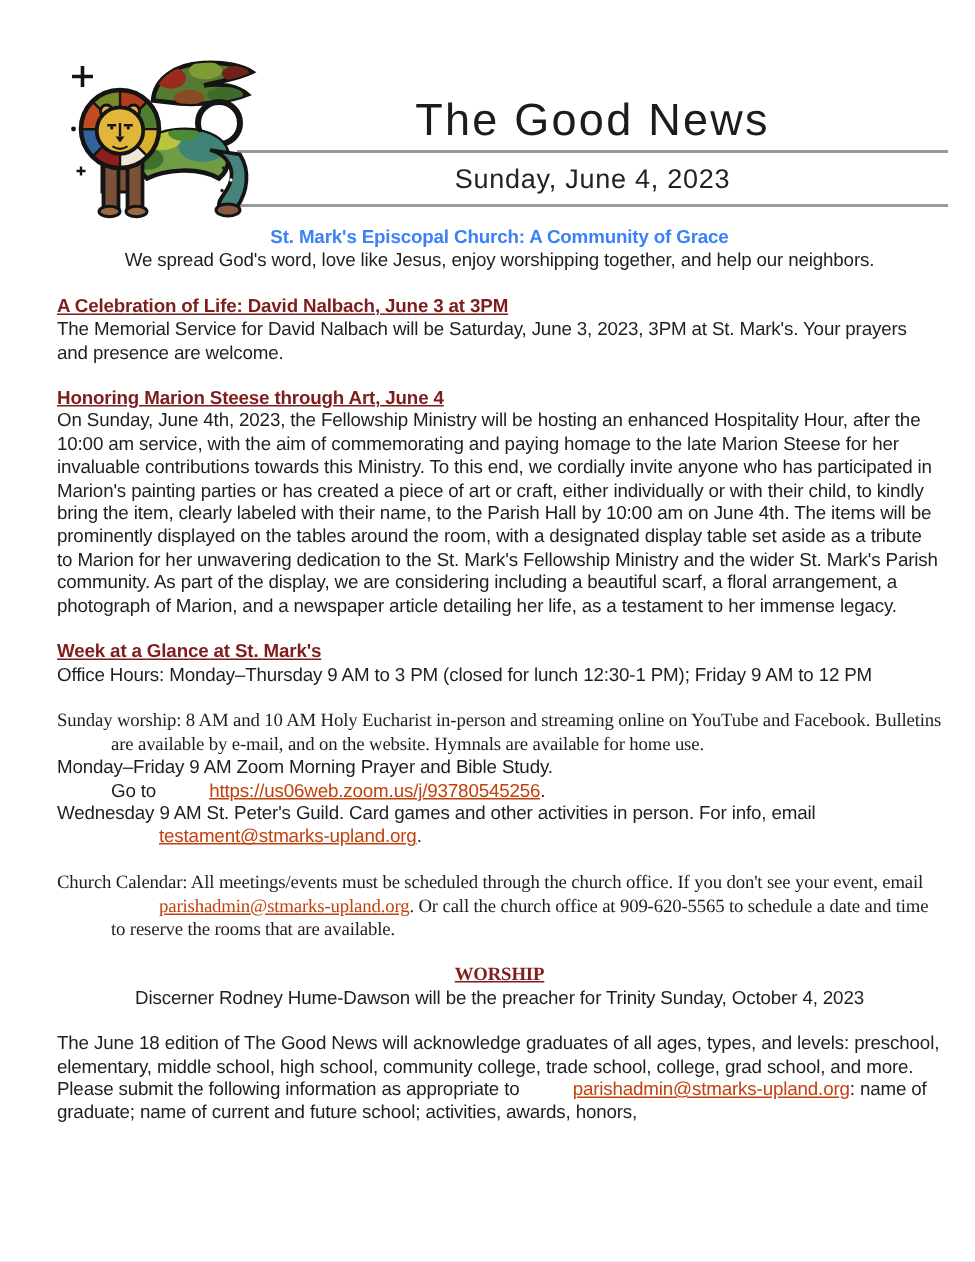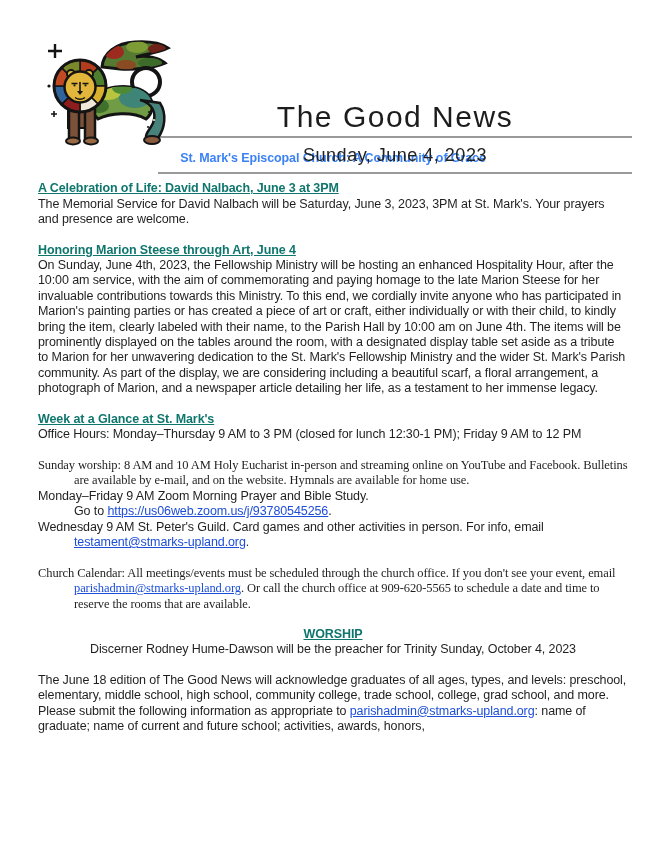--- a/index.html
+++ b/index.html
@@ -9,21 +9,21 @@
     height: 841px;
     margin: 0 auto;
     background: #ffffff;
     font-family: "Liberation Sans", sans-serif;
     color: #1f1f1f;
     overflow: hidden;
   }
   
   .masthead { position: relative; height: 138px; }
   .logo-wrap { position: absolute; left: 42px; top: 40px; width: 130px; height: 110px; }
-  .masthead-col { margin-left: 158px; width: 474px; padding-top: 98px; }
+  .masthead-col { margin-left: 158px; width: 474px; padding-top: 62px; }
   .title {
     font-size: 30px; line-height: 38px; font-weight: 400;
     text-align: center; letter-spacing: 1.5px; color: #1c1c1c;
     margin: 0; white-space: pre;
   }
   .rule { height: 0; border-top: 2px solid #9a9a9a; }
   .date {
     font-size: 18px; line-height: 34px; text-align: center;
     letter-spacing: 0.5px; color: #222; white-space: pre;
   }
@@ -31,29 +31,29 @@
   .content {
     padding: 13px 22px 0 38px;
     font-size: 12.5px;
     line-height: 15.4px;
     letter-spacing: -0.1px;
   }
   section { margin-top: 15px; }
   section:first-child { margin-top: 0; }
   .heading {
     font-size: 12.5px; font-weight: bold; text-decoration: underline;
-    margin: 0; white-space: pre-wrap; color: #0f766e;
+    margin: 0; white-space: pre-wrap; color: #7f1d1d;
   }
-  .heading.center { text-align: center; }
+  .heading.center { text-align: center; font-family: Liberation Serif, serif; }
   .block { margin: 0; white-space: pre-wrap; }
   .block.center { text-align: center; }
   .block.center-bold { text-align: center; font-weight: bold; color: #3b82f6; }
   .block.hanging { padding-left: 36px; text-indent: -36px; }
   .block.gap { margin-top: 15.4px; font-family: Liberation Serif, serif; }
-  a.doclink { color: #1d4ed8; text-decoration: underline; cursor: pointer; }
+  a.doclink { color: #c2410c; text-decoration: underline; cursor: pointer; margin-left: 32px; }
 </style>
 </head>
 <body>
 
 <div class="page">
 
   <header class="masthead">
     <div class="logo-wrap">
       <svg width="130" height="108" viewBox="0 0 130 108" aria-hidden="true">
         <defs>
@@ -131,20 +131,21 @@
       <h1 class="title">The Good News</h1>
       <div class="rule"></div>
       <div class="date">Sunday, June 4, 2023</div>
       <div class="rule"></div>
     </div>
   </header>
 
   <main class="content">
       <section>
         <p class="block center-bold"><span>St. Mark's Episcopal Church: A Community of Grace</span></p>
+        <p class="block center"><span>We spread God's word, love like Jesus, enjoy worshipping together, and help our neighbors.</span></p>
       </section>
       <section>
         <h2 class="heading">A Celebration of Life: David Nalbach, June 3 at 3PM</h2>
         <p class="block plain"><span>The Memorial Service for David Nalbach will be Saturday, June 3, 2023, 3PM at St. Mark's. Your prayers and presence are welcome.</span></p>
       </section>
       <section>
         <h2 class="heading">Honoring Marion Steese through Art, June 4</h2>
         <p class="block plain"><span>On Sunday, June 4th, 2023, the Fellowship Ministry will be hosting an enhanced Hospitality Hour, after the 10:00 am service, with the aim of commemorating and paying homage to the late Marion Steese for her invaluable contributions towards this Ministry. To this end, we cordially invite anyone who has participated in Marion's painting parties or has created a piece of art or craft, either individually or with their child, to kindly bring the item, clearly labeled with their name, to the Parish Hall by 10:00 am on June 4th. The items will be prominently displayed on the tables around the room, with a designated display table set aside as a tribute to Marion for her unwavering dedication to the St. Mark's Fellowship Ministry and the wider St. Mark's Parish community. As part of the display, we are considering including a beautiful scarf, a floral arrangement, a photograph of Marion, and a newspaper article detailing her life, as a testament to her immense legacy.</span></p>
       </section>
       <section>

